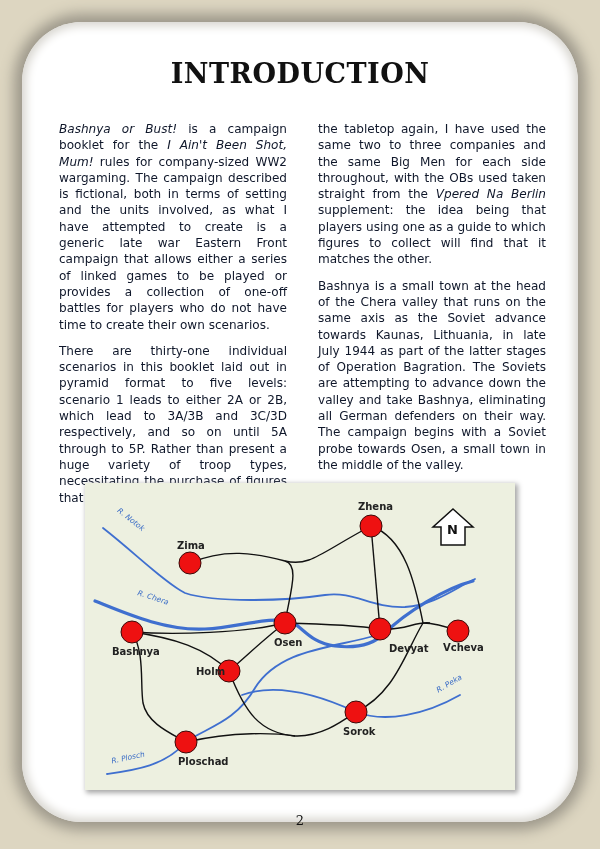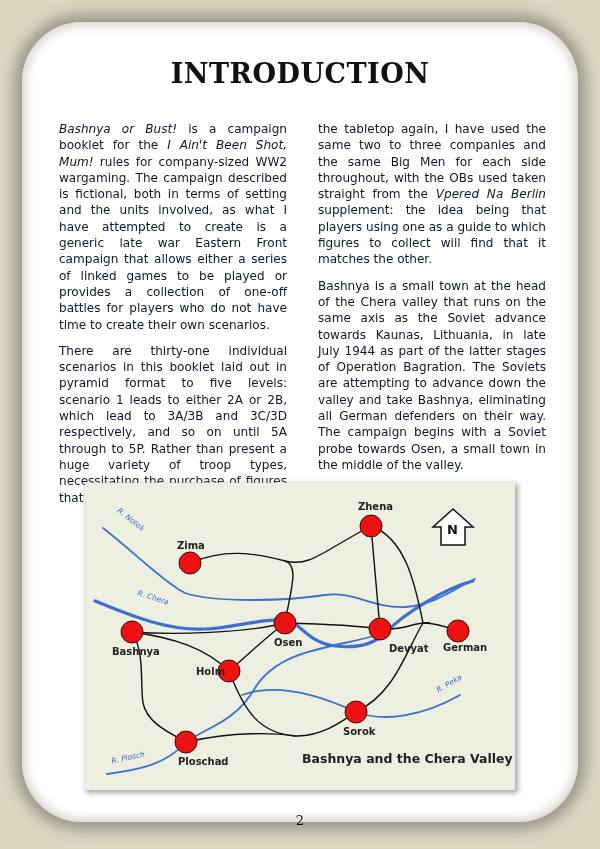--- a/index.html
+++ b/index.html
@@ -123,26 +123,25 @@
     <path d="M 368 26 L 388 44 L 380 44 L 380 62 L 356 62 L 356 44 L 348 44 Z" fill="#fff" stroke="#111" stroke-width="1.5"></path>
   </svg>
 
   <div class="north-letter" style="left:362px;top:39px;">N</div>
 
   <div class="town-label" style="left:92px;top:57px;text-align:right;">Zima</div>
   <div class="town-label" style="left:273px;top:18px;">Zhena</div>
   <div class="town-label" style="left:27px;top:163px;text-align:right;">Bashnya</div>
   <div class="town-label" style="left:189px;top:154px;">Osen</div>
   <div class="town-label" style="left:280px;top:160px;margin-left:24px;">Devyat</div>
-  <div class="town-label" style="left:358px;top:159px;">German</div>
+  <div class="town-label" style="left:358px;top:159px;">Vcheva</div>
   <div class="town-label" style="left:111px;top:183px;text-align:right;">Holm</div>
   <div class="town-label" style="left:258px;top:243px;">Sorok</div>
   <div class="town-label" style="left:93px;top:273px;">Ploschad</div>
 
   <div class="river-label" style="left:30px;top:32px;transform:rotate(38deg);">R. Notok</div>
   <div class="river-label" style="left:52px;top:110px;transform:rotate(18deg);">R. Chera</div>
   <div class="river-label" style="left:26px;top:270px;transform:rotate(-12deg);">R. Plosch</div>
   <div class="river-label" style="left:350px;top:196px;transform:rotate(-30deg);">R. Peka</div>
 
-  <div class="map-title">Bashnya and the Chera Valley</div>
 </div>
 
 <div class="page-number">2</div>
 
 </body></html>

